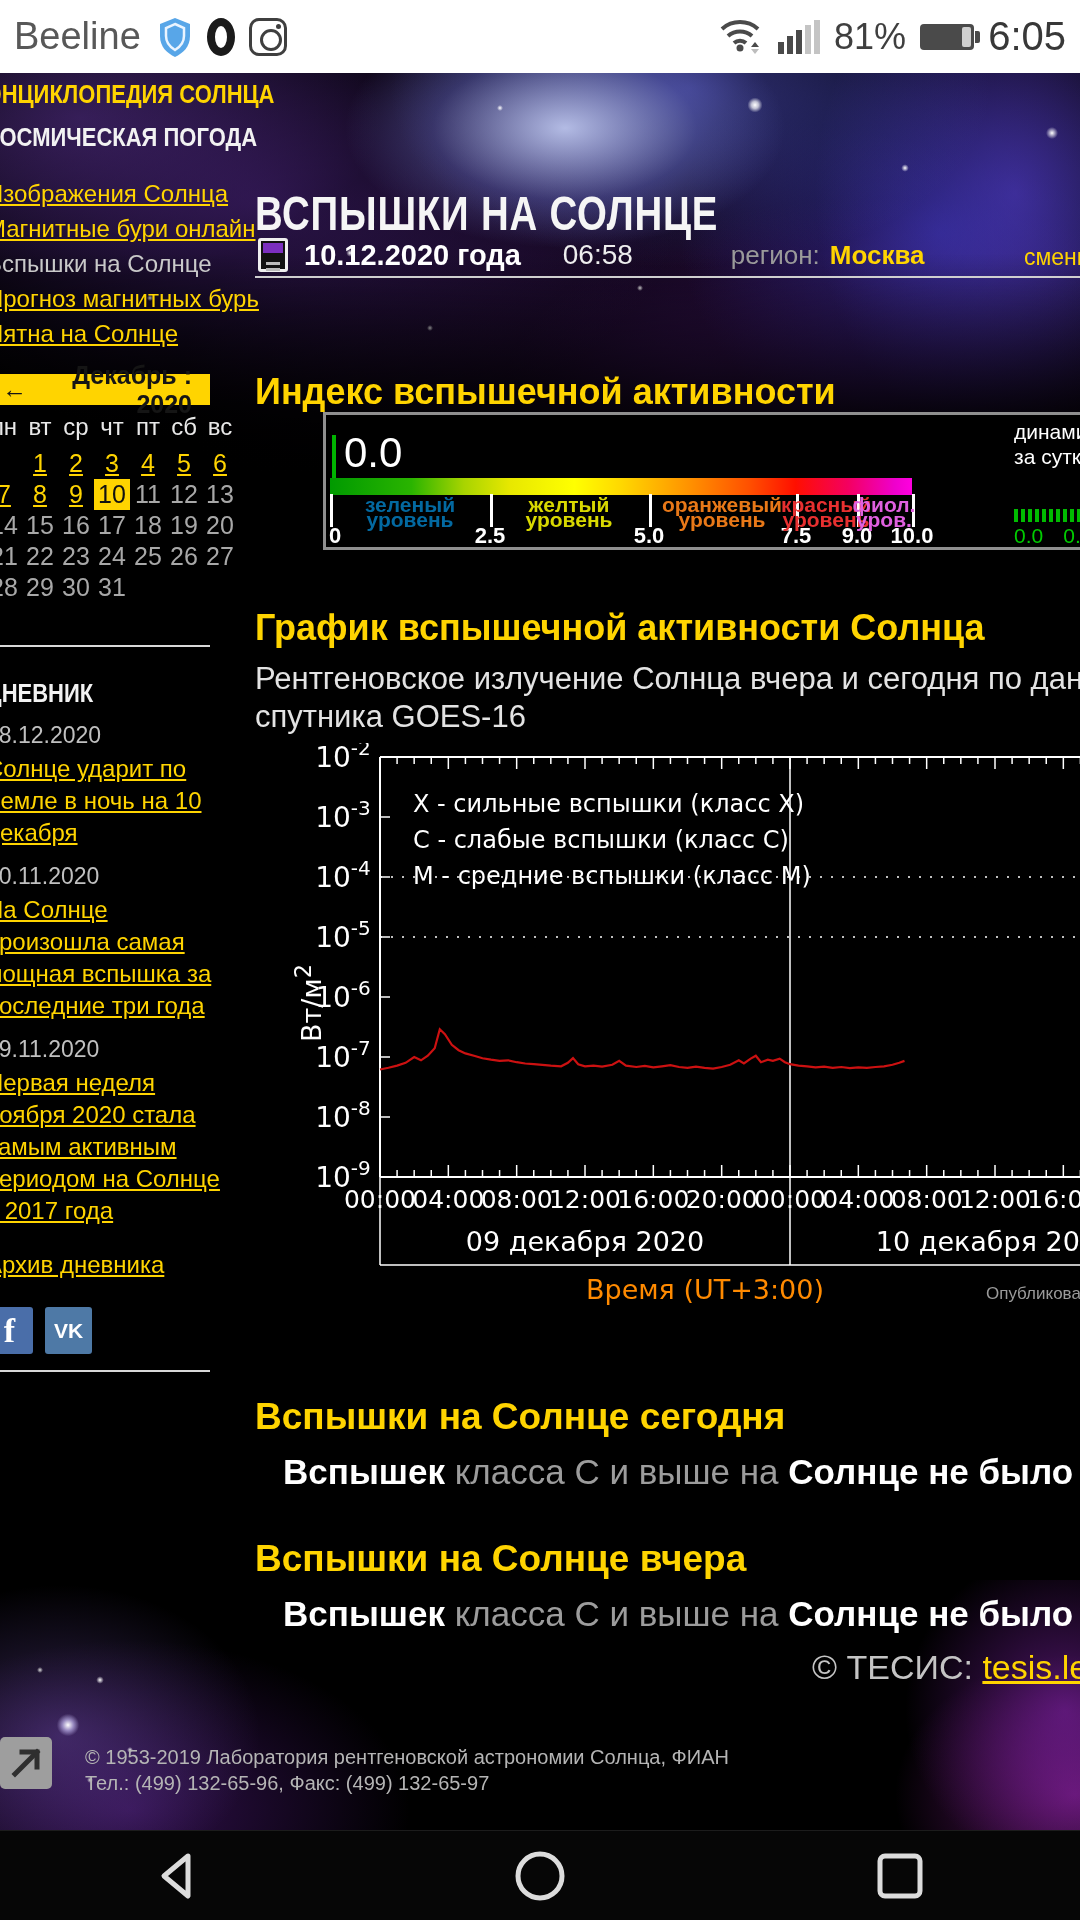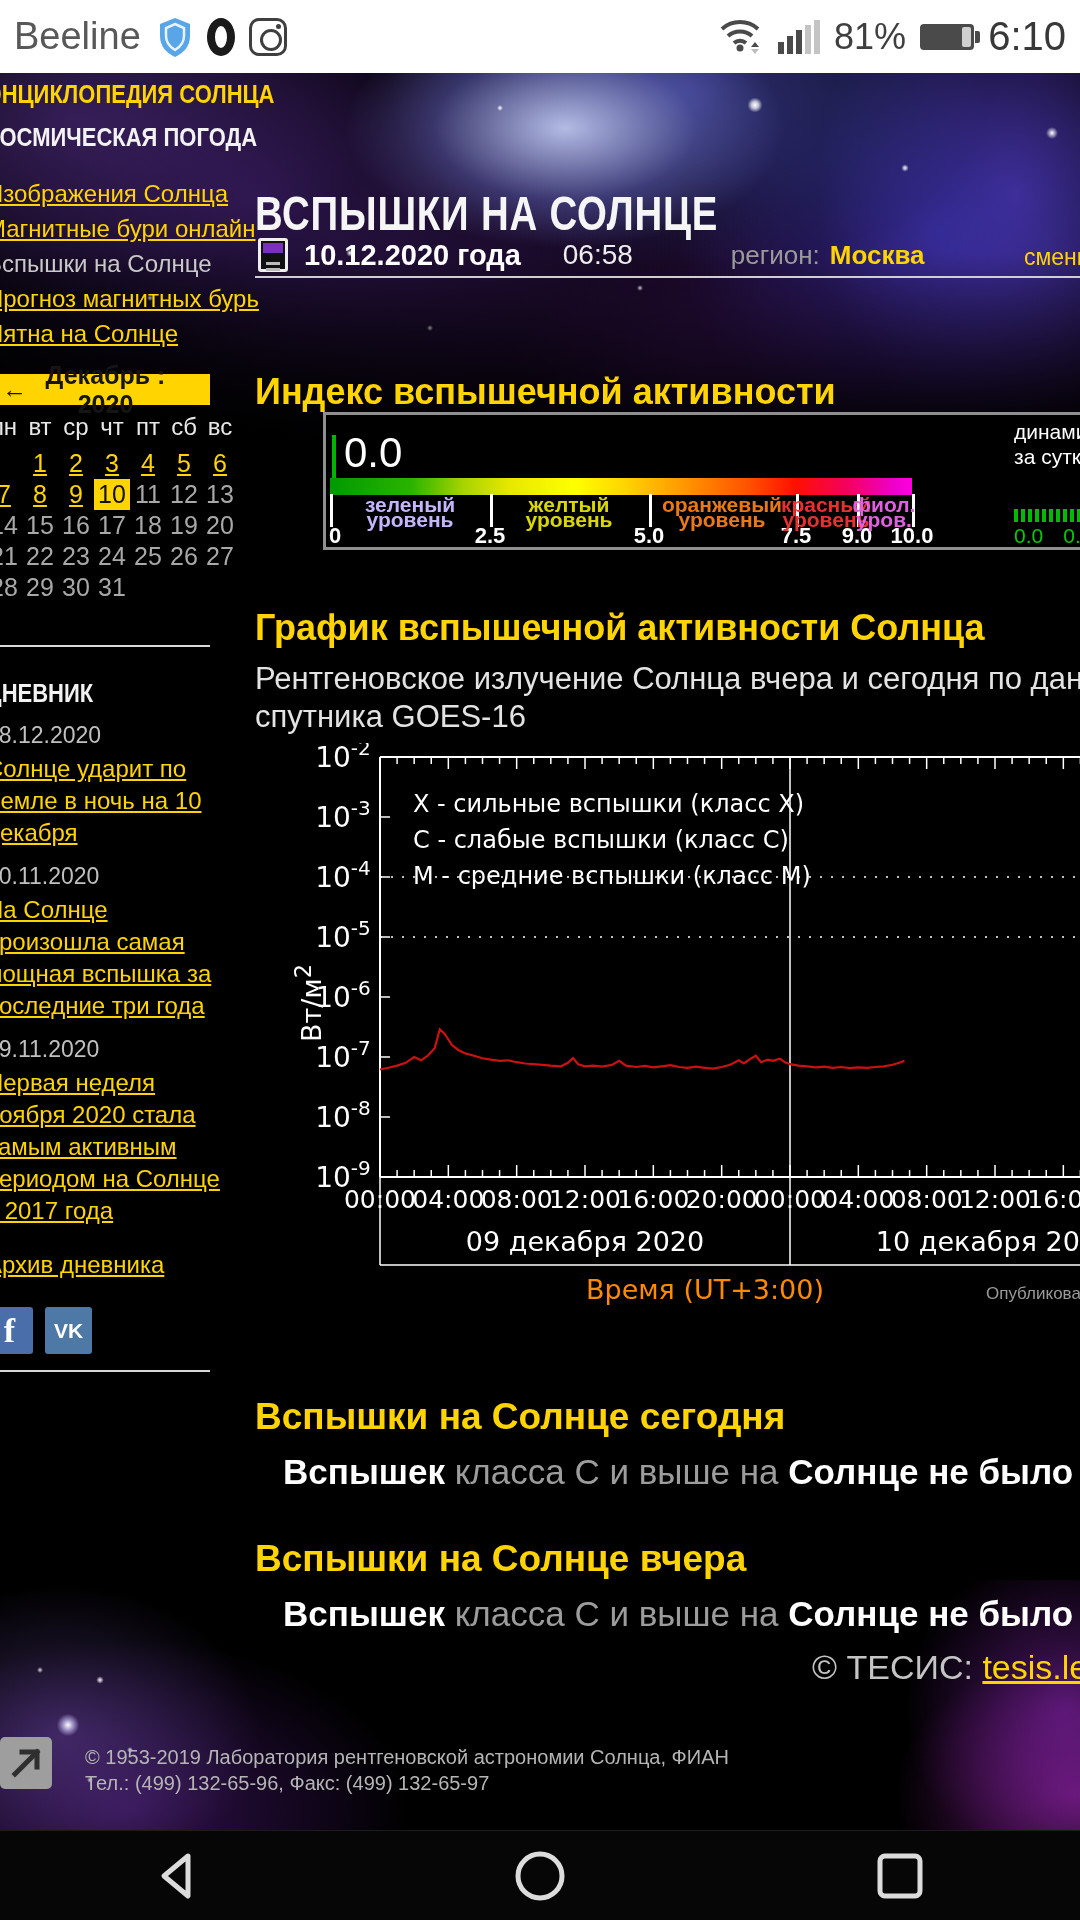--- a/index.html
+++ b/index.html
@@ -62,21 +62,21 @@
   .side-head{font-weight:bold;font-size:25px;color:#ffd400;transform:scaleX(.88);transform-origin:left center;
              white-space:nowrap;margin-bottom:14px;cursor:pointer;}
   .side-head.white{color:#f2f2f2;}
   .side-links{margin-top:28px;}
   .side-link{font-size:24px;color:#ffd400;text-decoration:underline;margin-bottom:7px;white-space:nowrap;cursor:pointer;}
   .side-link.current{color:#c9c9c9;text-decoration:none;cursor:default;}
   .cal{margin-top:26px;}
   .cal-header{width:224px;background:#ffd400;color:#151515;height:31px;display:flex;align-items:center;
               font-weight:bold;font-size:25px;box-sizing:border-box;}
   .cal-arrow{padding:0 8px 0 16px;font-weight:normal;cursor:pointer;}
-  .cal-title{flex:1;text-align:center;padding-right:34px;}
+  .cal-title{flex:1;text-align:right;padding-right:18px;}
   .cal-row{display:grid;grid-template-columns:repeat(7,36px);margin-top:6px;}
   .cal-cell{height:31px;line-height:31px;text-align:center;font-size:25px;color:#a8a8a8;}
   .cal-wd{color:#e8e8e8;font-size:24px;}
   .cal-cell.lnk{color:#ffd400;text-decoration:underline;cursor:pointer;}
   .cal-cell.sel{background:#ffd400;color:#111;}
   .side-rule{border:none;height:2px;background:#d8d8d8;width:224px;margin:42px 0 0 0;}
   .diary-title{margin-top:32px;}
   .diary-date{font-size:23px;color:#c0c0c0;margin:14px 0 4px 0;}
   .diary-link{font-size:24px;line-height:32px;color:#ffd400;text-decoration:underline;cursor:pointer;}
   .archive{margin-top:22px;}
@@ -183,21 +183,21 @@
       </span>
       <span class="sig-bars">
         <i style="height:12px"></i>
           <i style="height:18px"></i>
           <i style="height:24px"></i>
           <i class="lt" style="height:29px"></i>
           <i class="lt" style="height:34px"></i>
       </span>
       <span class="pct">81%</span>
       <span class="batt"></span>
-      <span class="clock">6:10</span>
+      <span class="clock">6:05</span>
     </span>
   </div>
 
   <div class="space-top"></div>
   <div class="space-bottom"></div>
 
   <div class="sidebar">
     <div class="side-head">ЭНЦИКЛОПЕДИЯ СОЛНЦА</div>
     <div class="side-head white">КОСМИЧЕСКАЯ ПОГОДА</div>
     <div class="side-links">
@@ -312,21 +312,21 @@
         <div class="gtick" style="left: 323px;"></div>
         <div class="gnum" style="left: 293px; width: 60px;">5.0</div>
         <div class="gtick" style="left: 470px;"></div>
         <div class="gnum" style="left: 440px; width: 60px;">7.5</div>
         <div class="gtick" style="left: 531px;"></div>
         <div class="gnum" style="left: 501px; width: 60px;">9.0</div>
         <div class="gtick" style="left: 586px;"></div>
         <div class="gnum" style="left: 556px; width: 60px;">10.0</div>
       </div>
     <div>
-        <div class="zone-label" style="left: 9px; color: #c4b5fd;">
+        <div class="zone-label" style="left: 9px; color: #0369a1;">
           <div>зеленый</div>
           <div>уровень</div>
         </div>
         <div class="zone-label" style="left: 168px; color: rgb(216, 216, 0);">
           <div>желтый</div>
           <div>уровень</div>
         </div>
         <div class="zone-label" style="left: 321px; color: rgb(232, 120, 24);">
           <div>оранжевый</div>
           <div>уровень</div>

